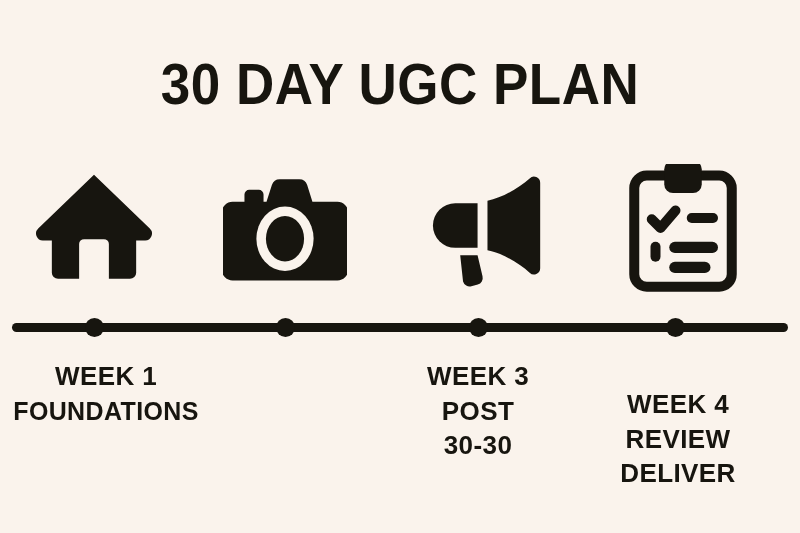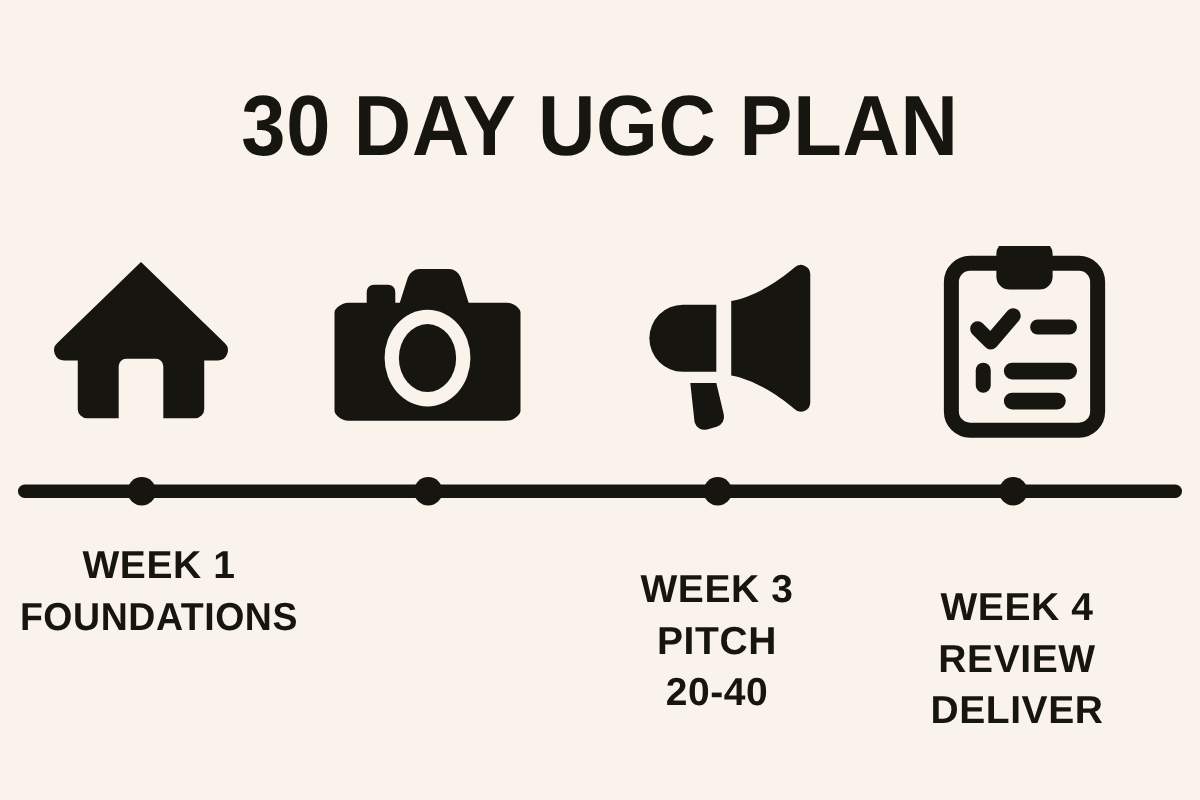--- a/index.html
+++ b/index.html
@@ -182,24 +182,24 @@
   </div>
 
   <div id="label-row">
 
     <div class="label-block wide" style="left:106px;">
       <div class="label-week">WEEK 1</div>
       <div class="label-line">FOUNDATIONS</div>
     </div>
 
 
-    <div class="label-block" style="left:478px;margin-top:16px;">
+    <div class="label-block" style="left:478px;">
       <div class="label-week">WEEK 3</div>
-      <div class="label-line">PITCH</div>
-      <div class="label-line">20-40</div>
+      <div class="label-line">POST</div>
+      <div class="label-line">30-30</div>
     </div>
 
     <div class="label-block" style="left:678px;margin-top:28px;">
       <div class="label-week">WEEK 4</div>
       <div class="label-line">REVIEW</div>
       <div class="label-line">DELIVER</div>
     </div>
 
   </div>
 

